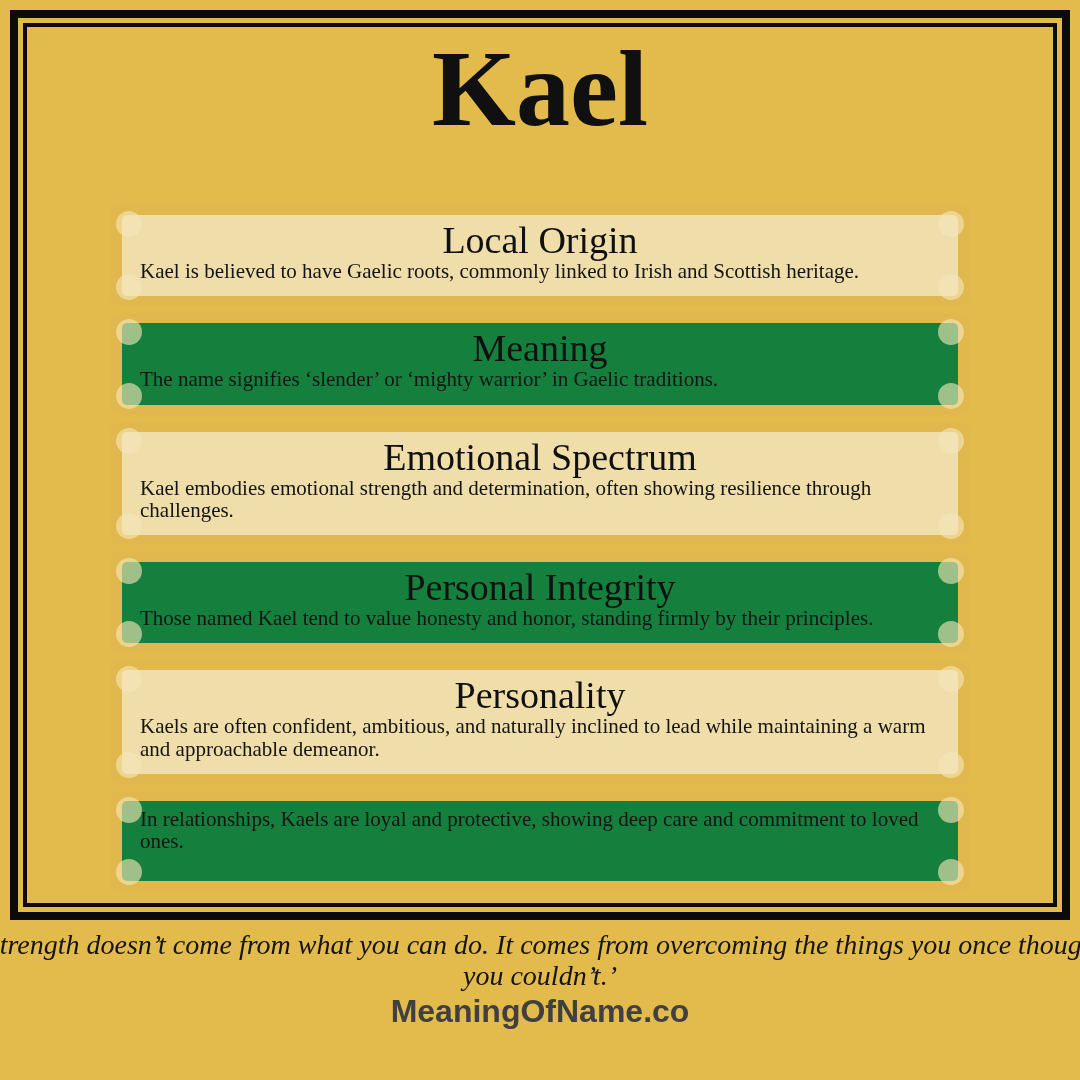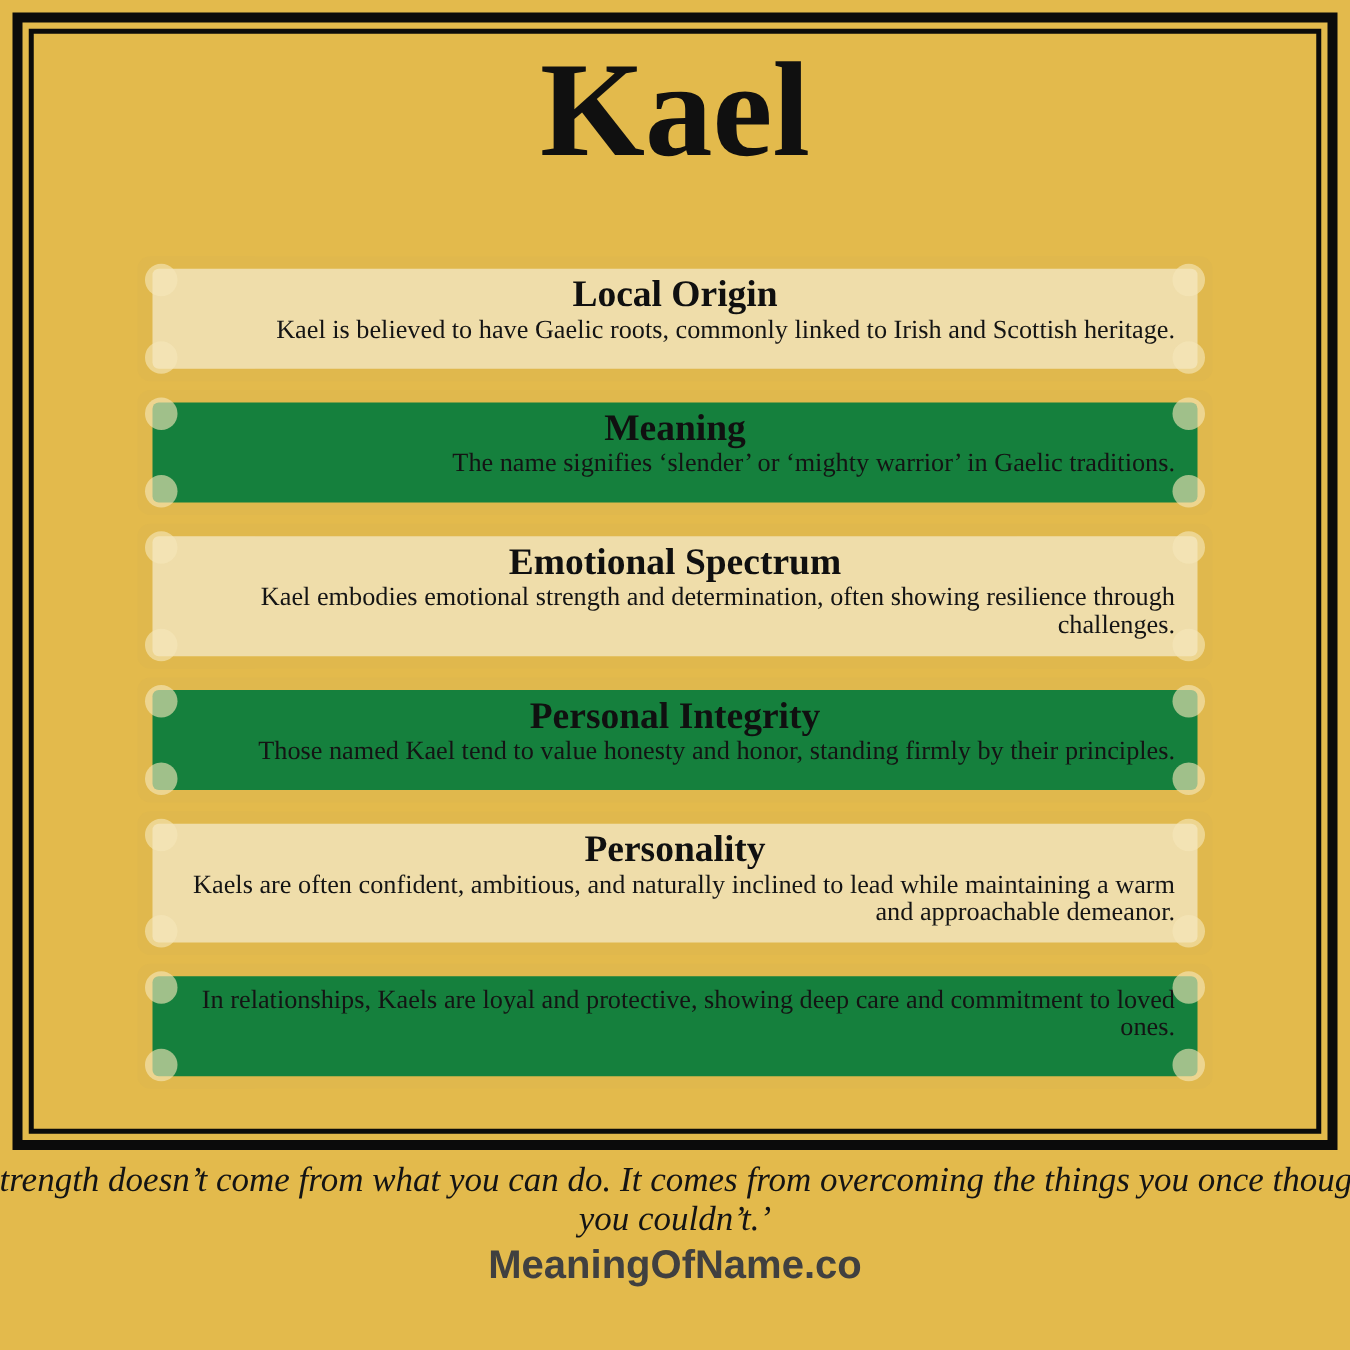--- a/index.html
+++ b/index.html
@@ -112,30 +112,30 @@
     pointer-events: none;
   }
   .rivet.tl { left: 6px;  top: 6px; }
   .rivet.tr { right: 6px; top: 6px; }
   .rivet.bl { left: 6px;  bottom: 6px; }
   .rivet.br { right: 6px; bottom: 6px; }
 
   .card-title {
     text-align: center;
     font-family: "Liberation Serif", "DejaVu Serif", serif;
-    font-weight: 700;
-    font-size: 30px;
+    font-weight: 400;
+    font-size: 38px;
     line-height: 1.0;
     color: #101010;
     margin: 0 0 0 0;
     position: relative;
     z-index: 2;
   }
   .card-text {
-    text-align: right;
+    text-align: left;
     font-family: "Liberation Serif", "DejaVu Serif", serif;
     font-weight: 400;
     font-size: 21px;
     line-height: 1.06;
     color: #141414;
     margin: 1px 0 0 0;
     position: relative;
     z-index: 2;
   }
 

